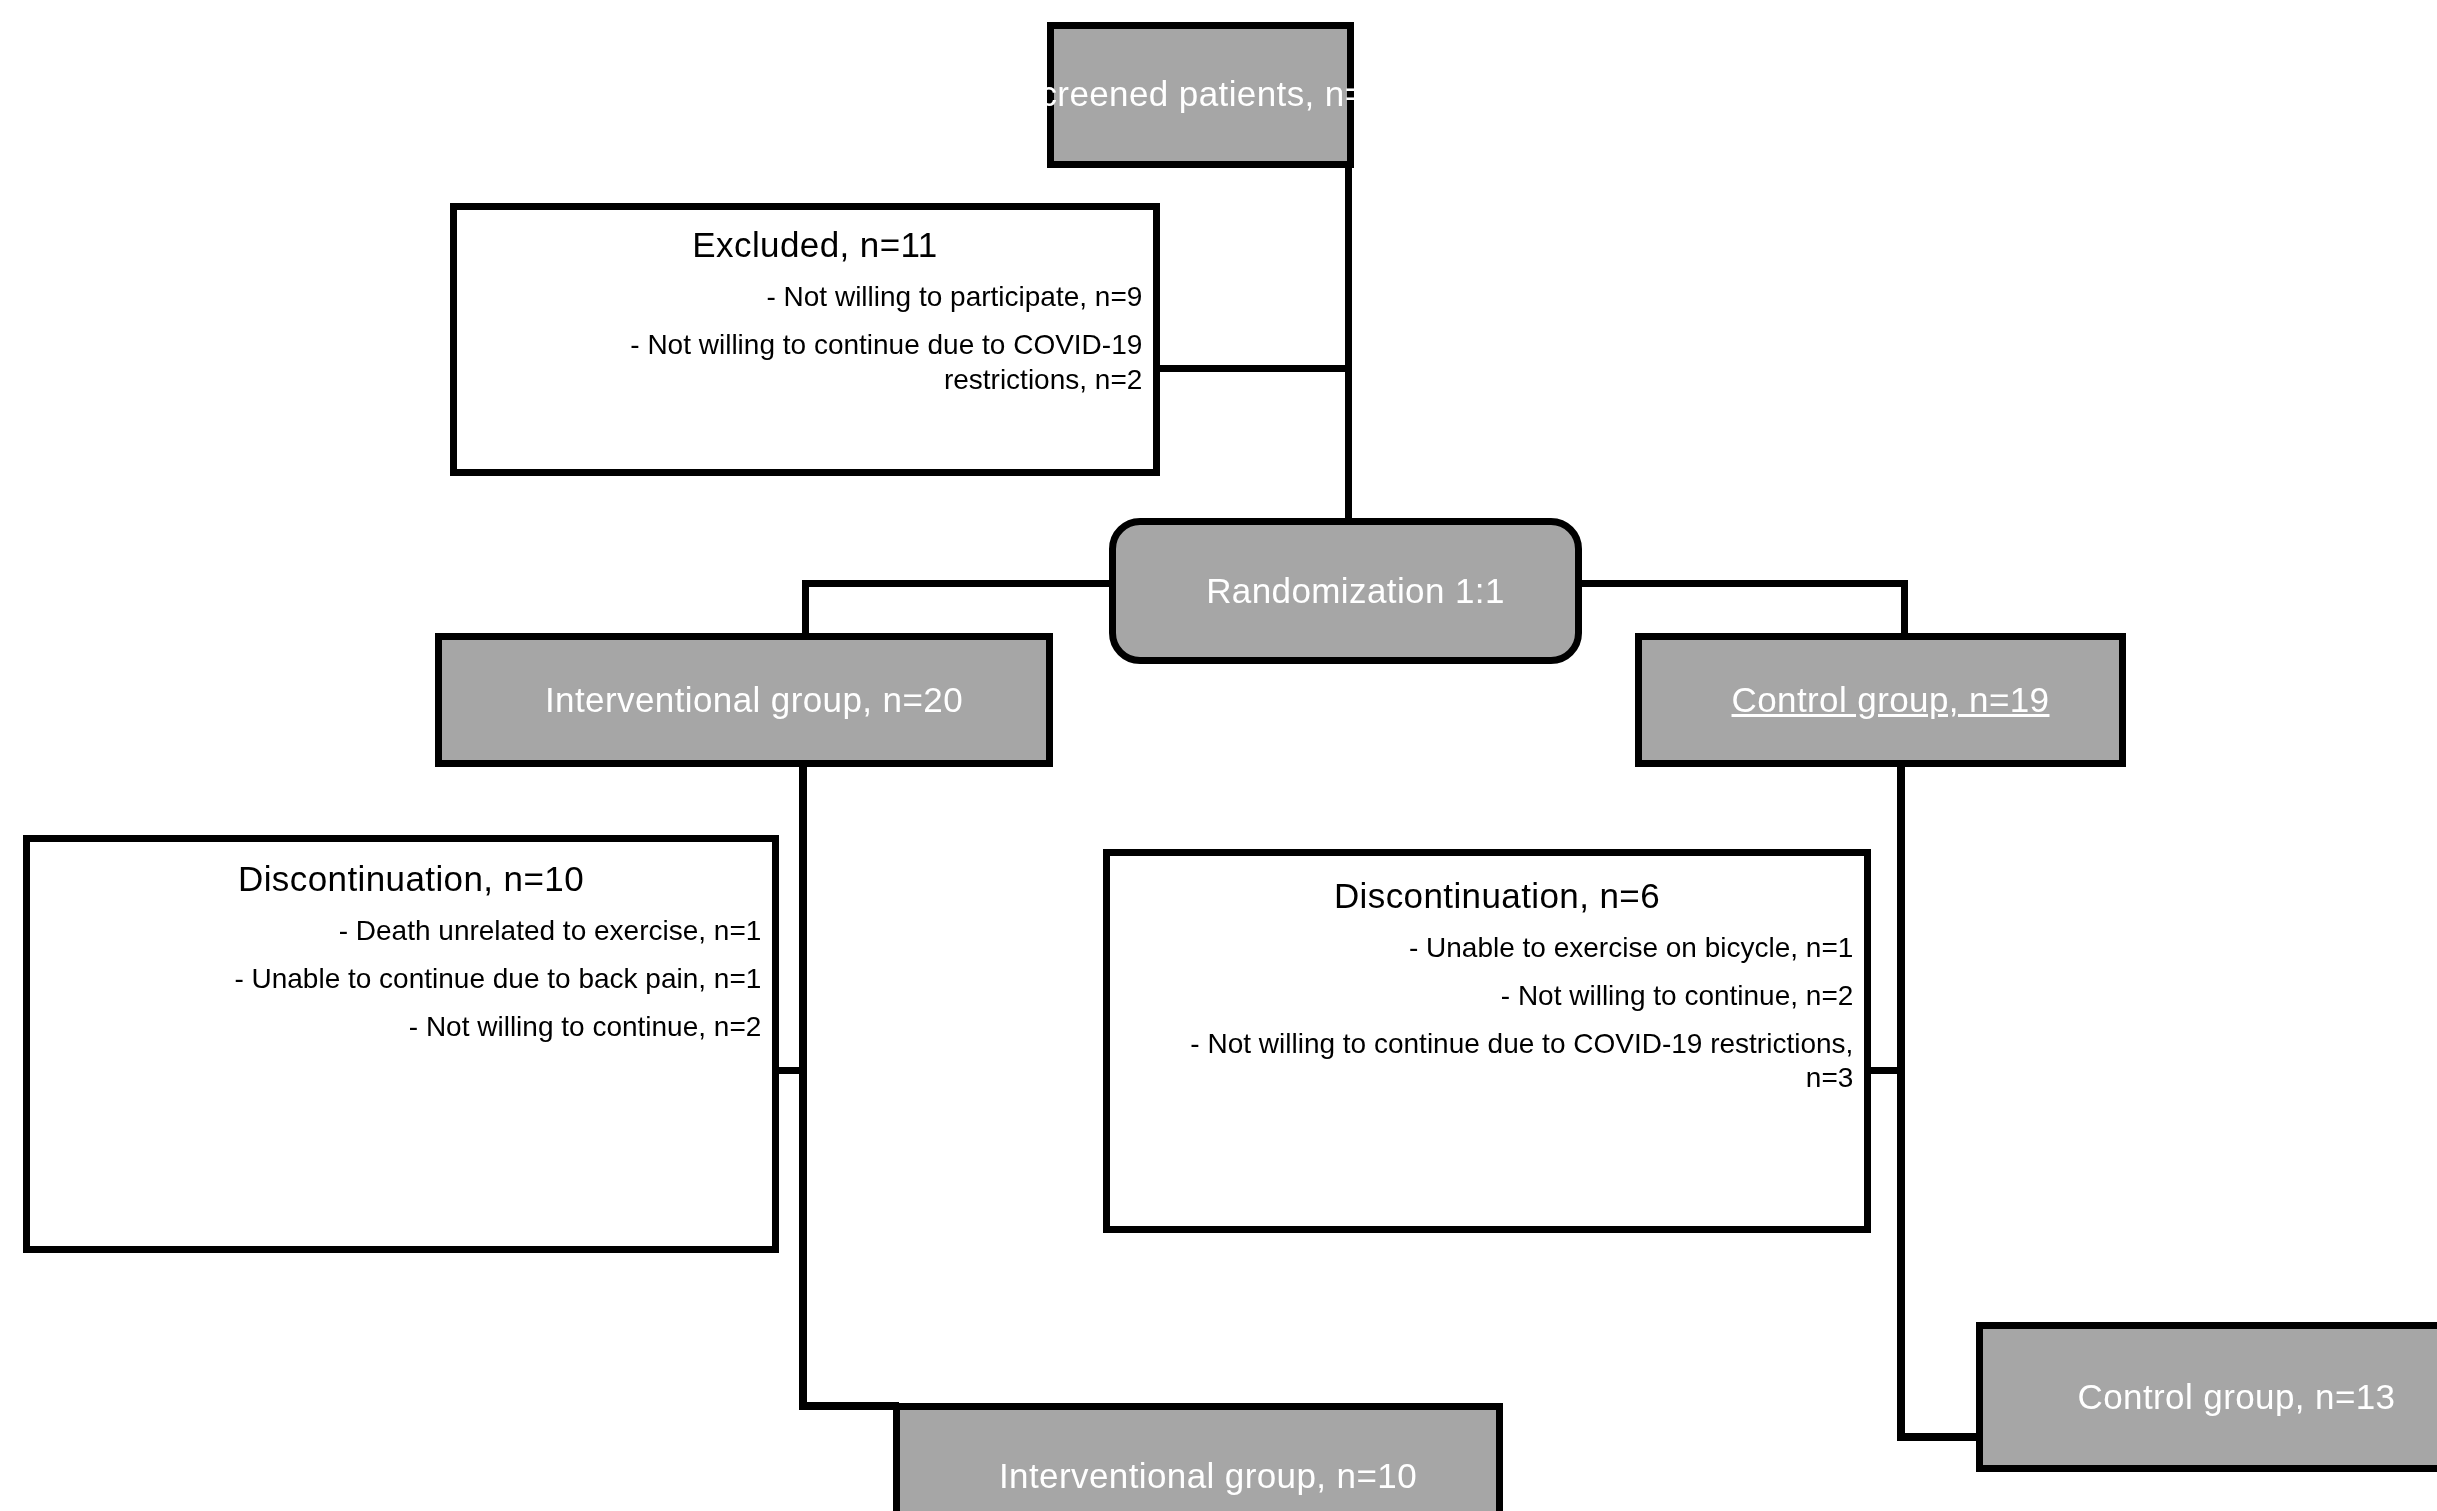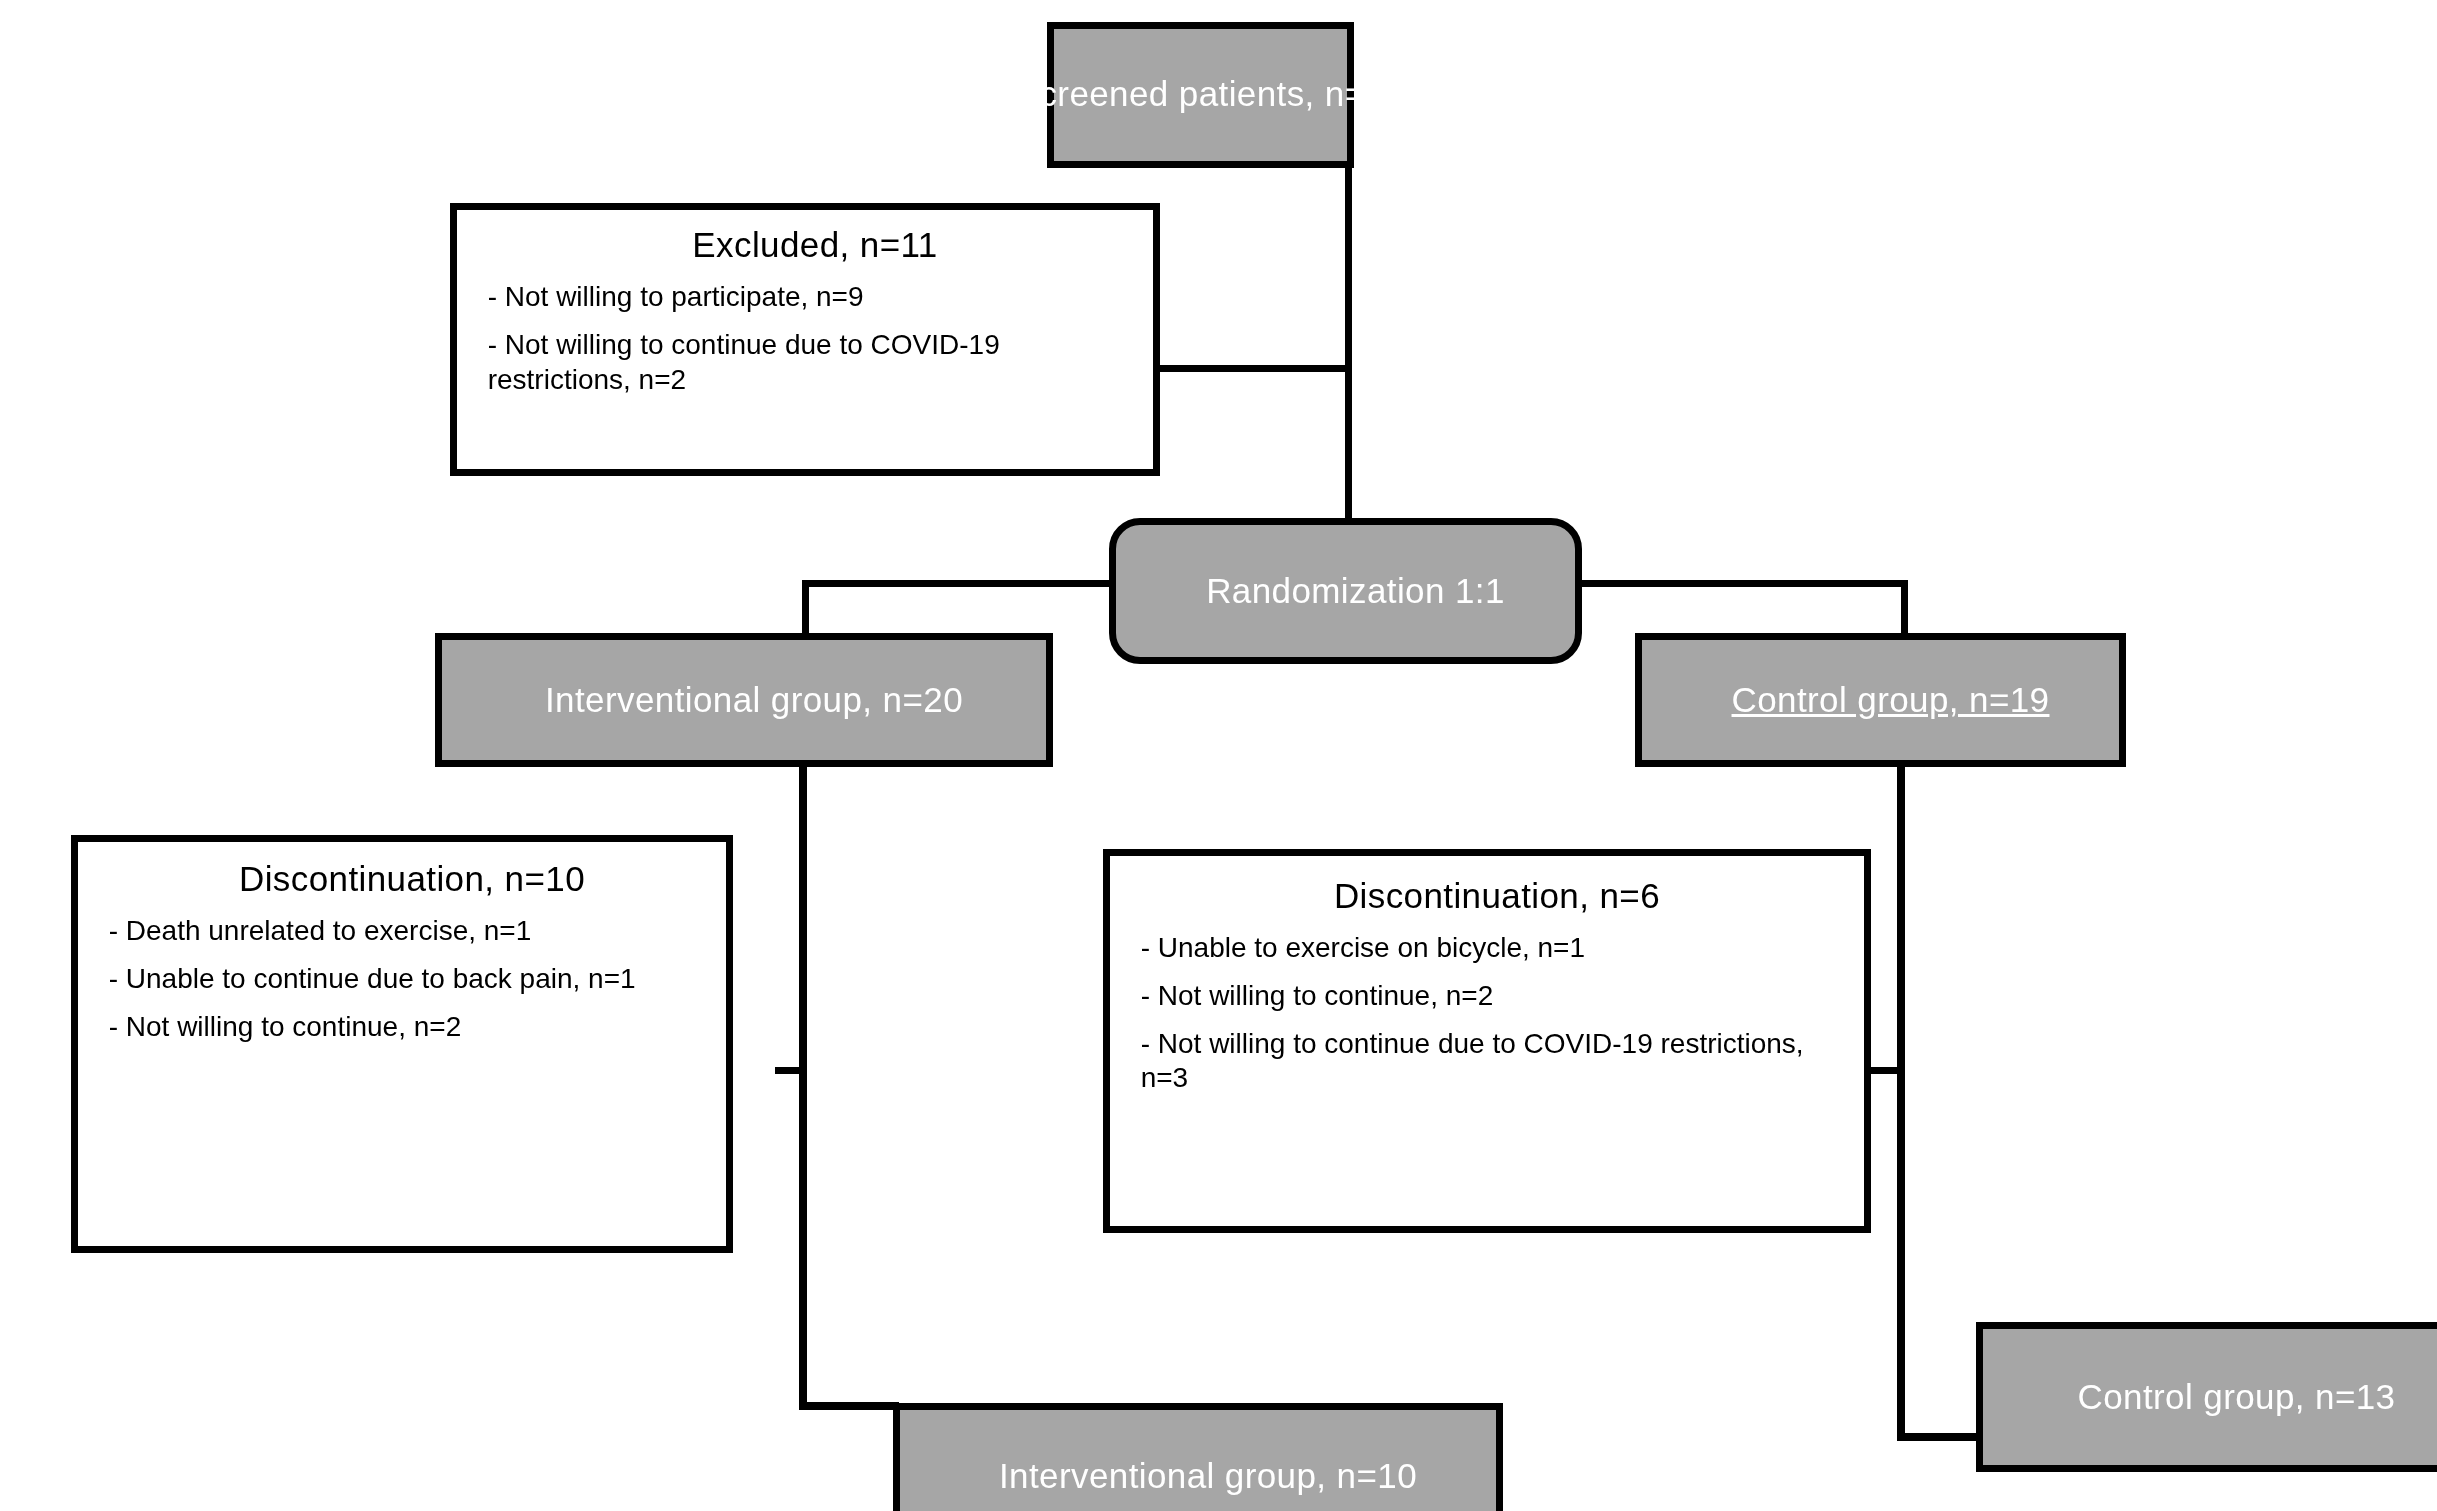--- a/index.html
+++ b/index.html
@@ -18,21 +18,21 @@
     overflow: hidden;
   }
   .node {
     position: absolute;
     box-sizing: border-box;
     border: 7px solid #000000;
     display: flex;
     flex-direction: column;
     align-items: center;
     justify-content: center;
-    text-align: left;
+    text-align: right;
     z-index: 5;
     padding-left: 20px;
   }
   .node.filled {
     background: #a6a6a6;
     color: #ffffff;
   }
   .node.plain {
     background: #ffffff;
     color: #000000;
@@ -111,21 +111,21 @@
   </div>
 
   <div class="node filled" style="left:435px; top:633px; width:618px; height:134px;">
     <div class="node-title">Interventional  group, n=20</div>
   </div>
 
   <div class="node filled" style="left:1635px; top:633px; width:491px; height:134px;text-decoration:underline;">
     <div class="node-title">Control group, n=19</div>
   </div>
 
-  <div class="node plain" style="left:23px; top:835px; width:662px; height:418px; justify-content:flex-start; padding-top:17px;margin-left:48px;">
+  <div class="node plain" style="left:23px; top:835px; width:756px; height:418px; justify-content:flex-start; padding-top:17px;">
     <div class="node-title">Discontinuation,  n=10</div>
     <div class="node-list">
       <div class="node-item">- Death unrelated to exercise, n=1</div>
       <div class="node-item">- Unable to continue due to  back pain, n=1</div>
       <div class="node-item">- Not willing to continue, n=2</div>
     </div>
   </div>
 
   <div class="node plain" style="left:1103px; top:849px; width:768px; height:384px; justify-content:flex-start; padding-top:20px;">
     <div class="node-title">Discontinuation,  n=6</div>

